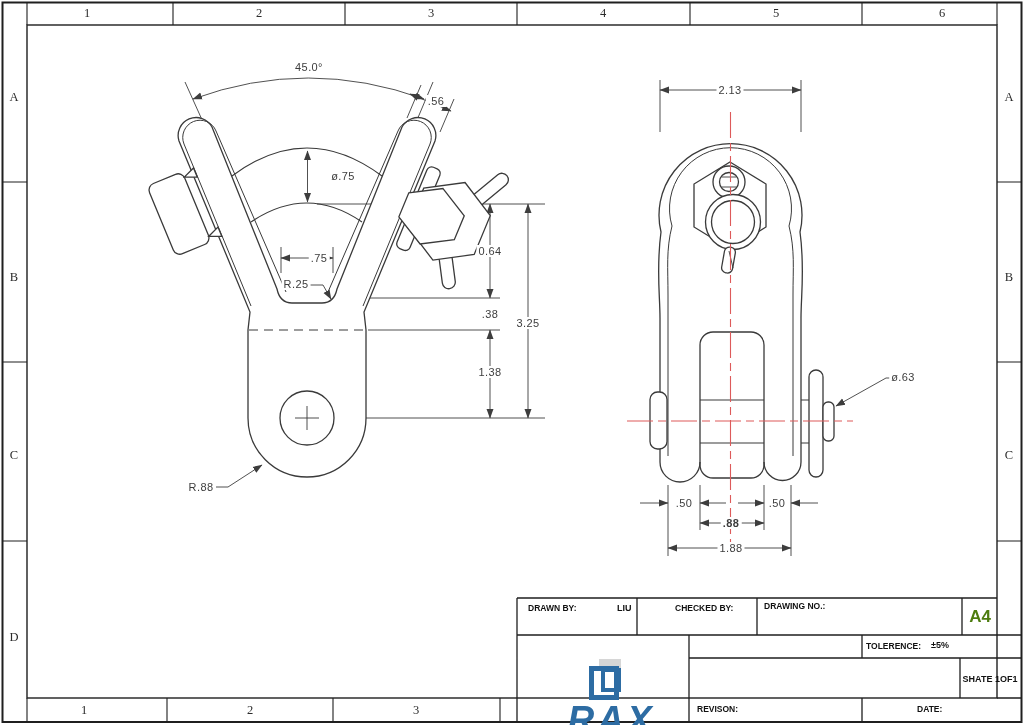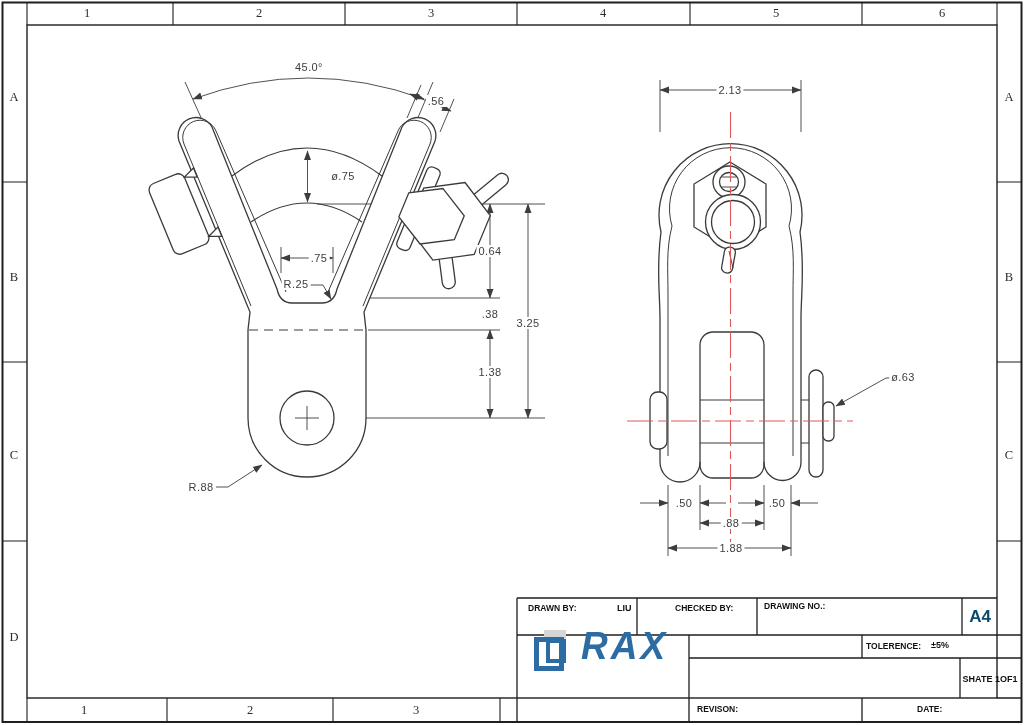--- a/index.html
+++ b/index.html
@@ -5,24 +5,24 @@
   html,body{margin:0;padding:0;background:#ffffff;}
   #sheet{position:relative;width:1024px;height:725px;background:#fff;overflow:hidden;
          font-family:"Liberation Sans",sans-serif;}
   svg{position:absolute;left:0;top:0;}
   .lab{position:absolute;transform:translate(-50%,-50%);white-space:nowrap;}
   .dim{font:11px "Liberation Sans",sans-serif;color:#3d3d3d;background:#fff;
        padding:0 2px;letter-spacing:.4px;}
   .grid{font:12.5px "Liberation Serif",serif;color:#2b2b2b;background:transparent;}
   .tb-small{position:absolute;font:bold 8.5px "Liberation Sans",sans-serif;color:#111;white-space:nowrap;}
   .tb-val{position:absolute;font:bold 9px "Liberation Sans",sans-serif;color:#111;white-space:nowrap;}
-  .tb-a4{font:bold 17px "Liberation Sans",sans-serif;color:#0c4a6e;background:transparent;}
+  .tb-a4{font:bold 17px "Liberation Sans",sans-serif;color:#4d7c0f;background:transparent;}
   .tb-company{font:bold 20px "Liberation Sans",sans-serif;color:#0b0b0b;background:transparent;letter-spacing:.2px;}
   .tb-sheet{font:bold 9px "Liberation Sans",sans-serif;color:#111;background:transparent;}
-  #logo{position:absolute;left:531px;top:626px;width:154px;height:46px;display:flex;}
+  #logo{position:absolute;left:531px;top:655px;width:154px;height:46px;display:flex;align-items:center;flex-direction:column;}
   #logo-icon{position:relative;width:44px;height:44px;flex:0 0 auto;}
   #logo-icon .sq-gray{position:absolute;left:13px;top:4px;width:22px;height:27px;background:#d6d6d6;}
   #logo-icon .sq-blue-big{position:absolute;left:3px;top:11px;width:20px;height:24px;background:#fff;border:5px solid #2d6ca3;}
   #logo-icon .sq-blue-small{position:absolute;left:15px;top:13px;width:12px;height:16px;border:4px solid #2d6ca3;background:transparent;}
   #logo-text{font:italic 900 37px "Liberation Sans",sans-serif;color:#2d6ca3;letter-spacing:3px;margin-left:6px;transform:scaleY(1.05);}
 </style>
 </head>
 <body>
 
 <div id="sheet">
@@ -191,21 +191,21 @@
 <span class="lab dim" style="left:490px;top:251px;">0.64</span>
 <span class="lab dim" style="left:490px;top:314px;">.38</span>
 <span class="lab dim" style="left:528px;top:313px;margin-top:10px;">3.25</span>
 <span class="lab dim" style="left:490px;top:372px;">1.38</span>
 <span class="lab dim" style="left:201px;top:487px;">R.88</span>
 
 <span class="lab dim" style="left:730px;top:90px;">2.13</span>
 <span class="lab dim" style="left:903px;top:377px;">ø.63</span>
 <span class="lab dim" style="left:684px;top:503px;">.50</span>
 <span class="lab dim" style="left:777px;top:503px;">.50</span>
-<span class="lab dim" style="left:731px;top:523px;">.88</span>
+<span class="lab dim" style="left:731px;top:523px;font-weight:bold;">.88</span>
 <span class="lab dim" style="left:731px;top:548px;">1.88</span>
 
 <span class="tb-small" style="left:528px;top:603px;">DRAWN BY:</span>
 <span class="tb-val" style="left:593px;top:603px;padding-left:24px;">LIU</span>
 <span class="tb-small" style="left:647px;top:603px;margin-left:28px;">CHECKED BY:</span>
 <span class="tb-small" style="left:764px;top:601px;">DRAWING NO.:</span>
 <span class="lab tb-a4" style="left:980px;top:617px;">A4</span>
 <span class="tb-small" style="left:866px;top:641px;">TOLERENCE:</span>
 <span class="tb-val" style="left:931px;top:640px;">±5%</span>
 <span class="lab tb-sheet" style="left:990px;top:679px;">SHATE 1OF1</span>

